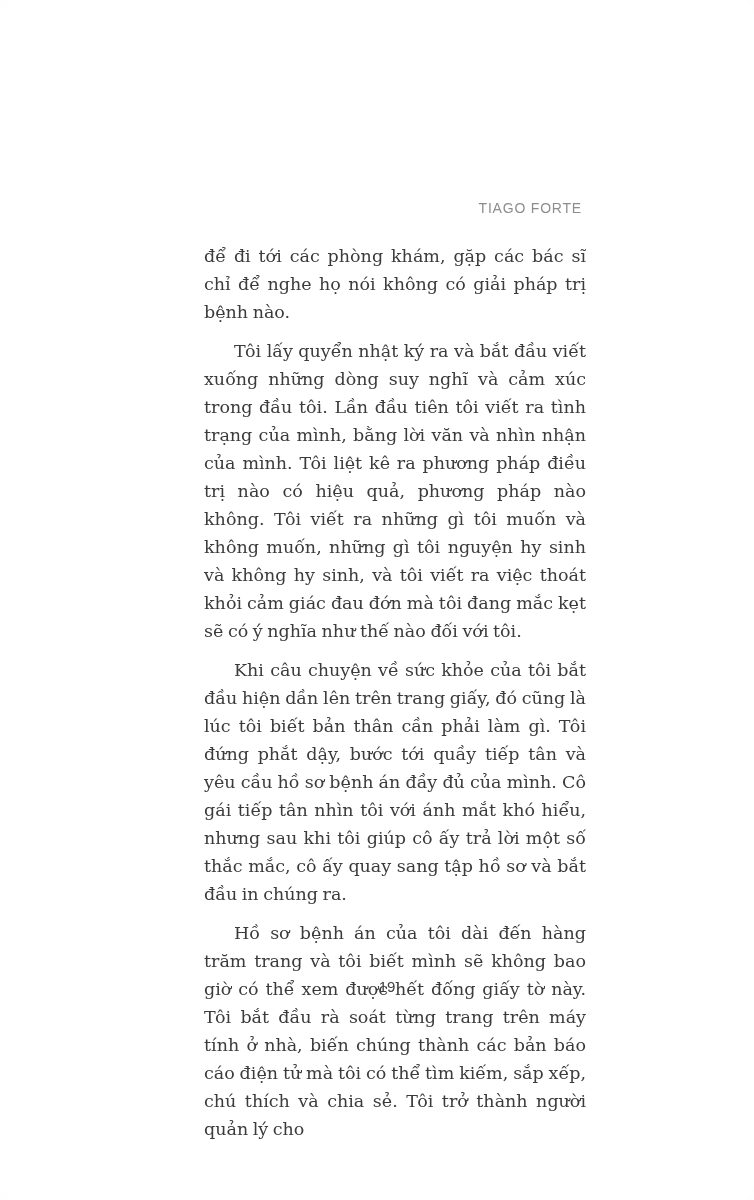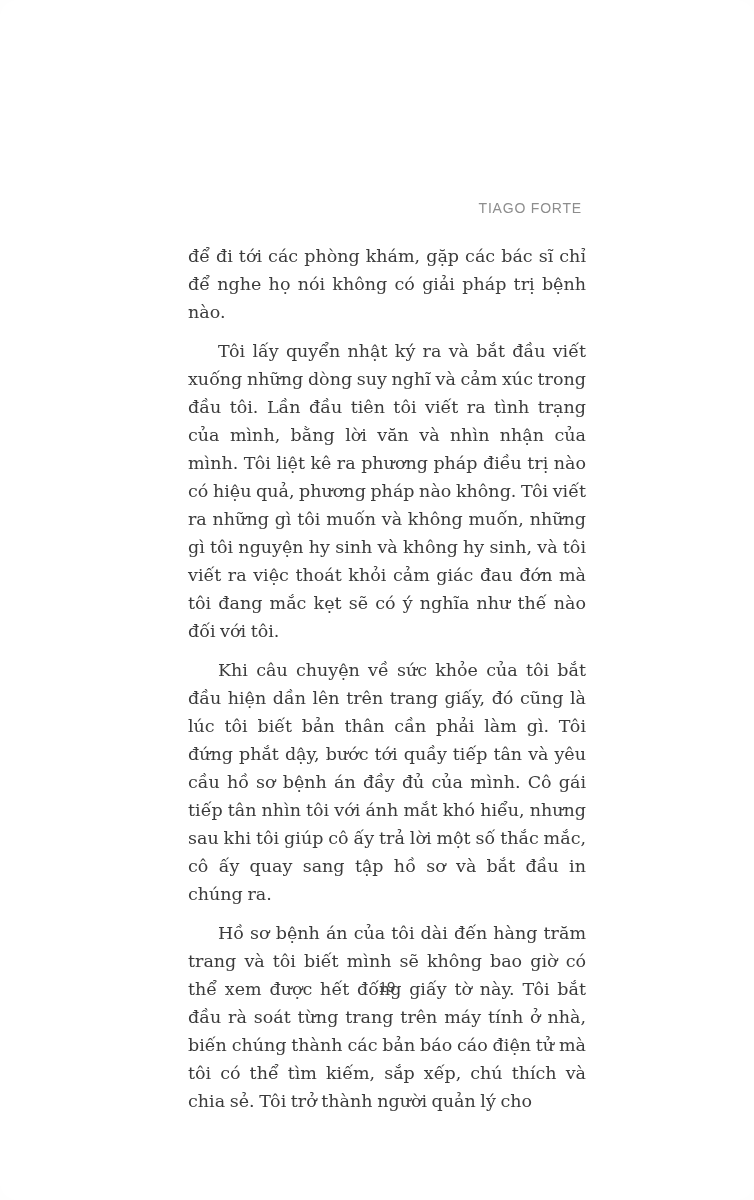--- a/index.html
+++ b/index.html
@@ -31,21 +31,21 @@
     color: #8d8d8d;
     text-transform: uppercase;
   }
   .text-column {
     position: absolute;
     left: 188px;
     top: 242px;
     width: 398px;
   }
   .text-column p {
-    margin: 0 0 11px 0;
+    margin: 0 0 11px 16px;
     font-family: "DejaVu Serif", "Liberation Serif", serif;
     font-size: 17.5px;
     line-height: 28px;
     color: #3b3b3b;
     text-align: justify;
     word-spacing: -1px;
     hyphens: none;
   }
   .text-column p.indented {
     text-indent: 30px;

